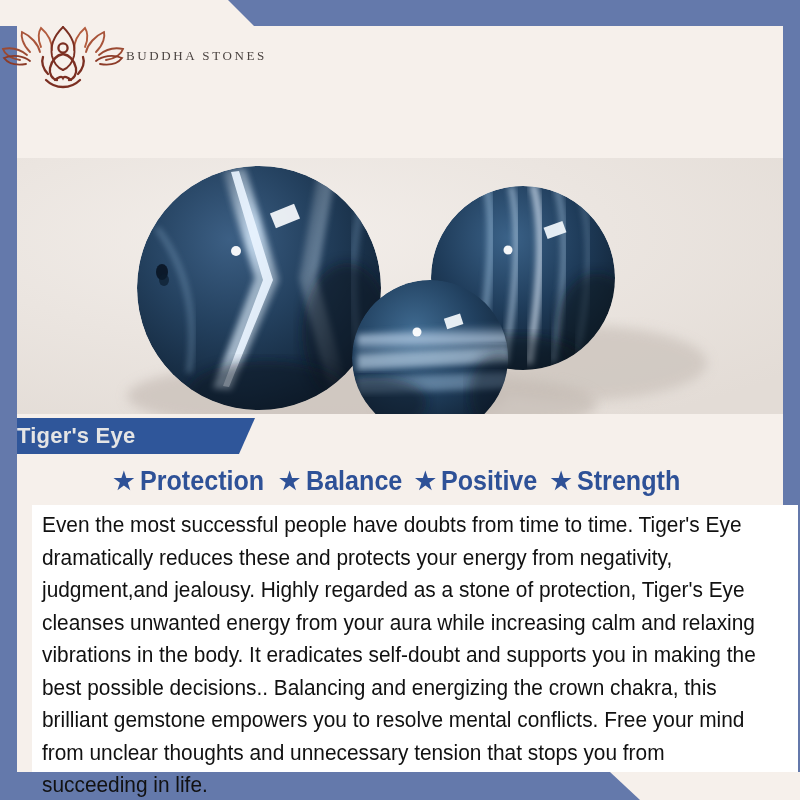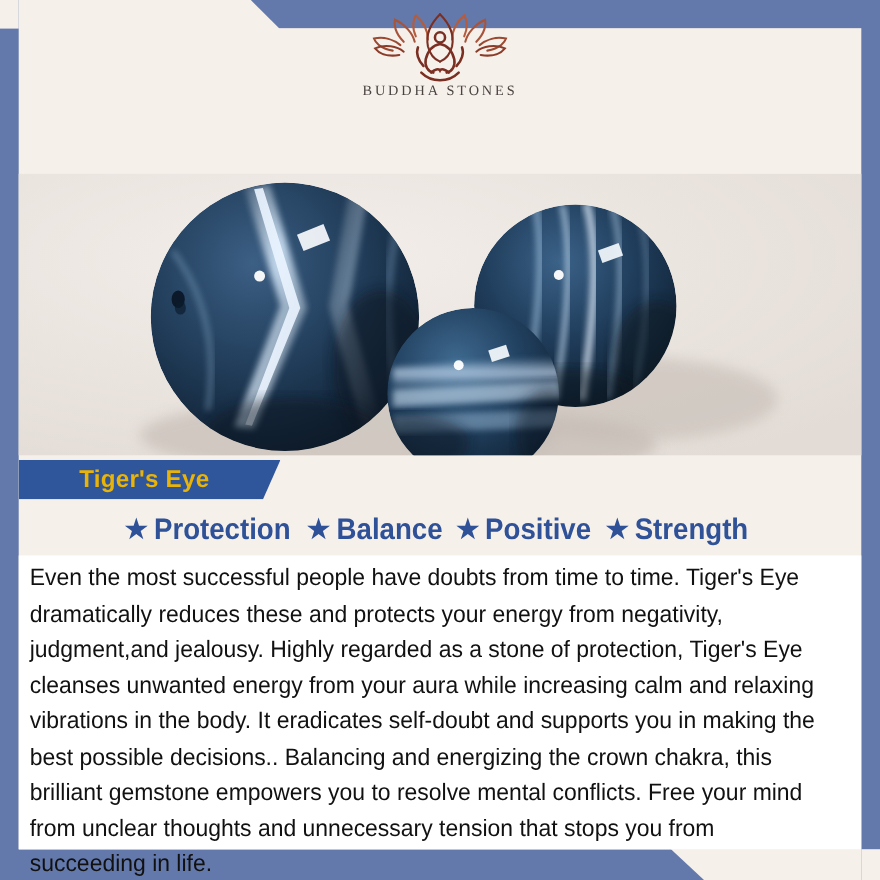--- a/index.html
+++ b/index.html
@@ -56,21 +56,21 @@
     background: #f6f0eb;
   }
 
   
   .header {
     position: absolute;
     top: 0; left: 0;
     width: 800px;
     height: 104px;
     display: flex;
-    flex-direction: column;
+    flex-direction: row;
     align-items: center;
     justify-content: flex-start;
     padding-top: 10px;
     box-sizing: border-box;
   }
   .logo-mark {
     width: 126px;
     height: 66px;
     display: block;
   }
@@ -123,24 +123,23 @@
     left: 17px;
     top: 418px;
     height: 36px;
     width: 238px;
     background: #2f569a;
     clip-path: polygon(0 0, 238px 0, 222px 36px, 0 36px);
     display: flex;
     align-items: center;
   }
   .stone-label-text {
-    color: #eab308;
+    color: #e5e5e5;
     font-size: 22px;
     font-weight: bold;
-    padding-left: 55px;
     letter-spacing: 0.2px;
     white-space: nowrap;
   }
 
   
   .benefits {
     position: absolute;
     left: 17px;
     top: 462px;
     width: 766px;
@@ -166,21 +165,21 @@
     font-weight: bold;
     color: #2e5197;
     transform: scaleX(0.93);
     transform-origin: left center;
   }
   .benefit + .benefit { margin-left: 4px; }
 
   
   .desc-panel {
     position: absolute;
-    left: 17px;
+    left: 32px;
     top: 505px;
     width: 766px;
     height: 267px;
     background: #ffffff;
     box-sizing: border-box;
     padding: 4px 16px 0 10px;
   }
   .desc-text {
     font-family: "Liberation Sans Narrow", "Liberation Sans", sans-serif;
     font-size: 21.5px;

